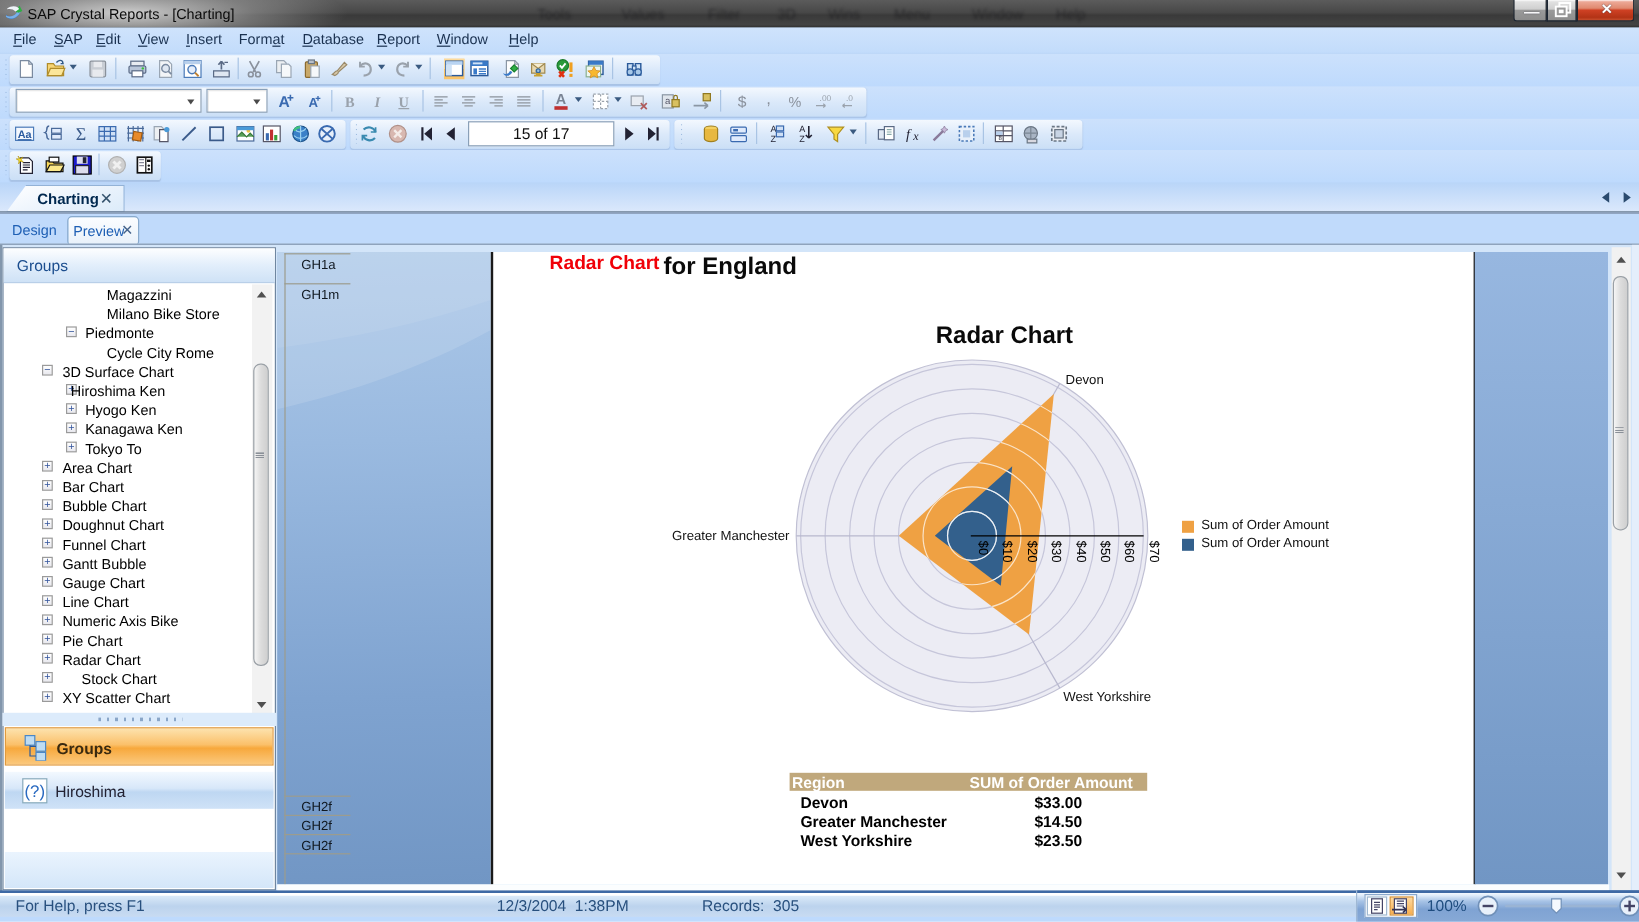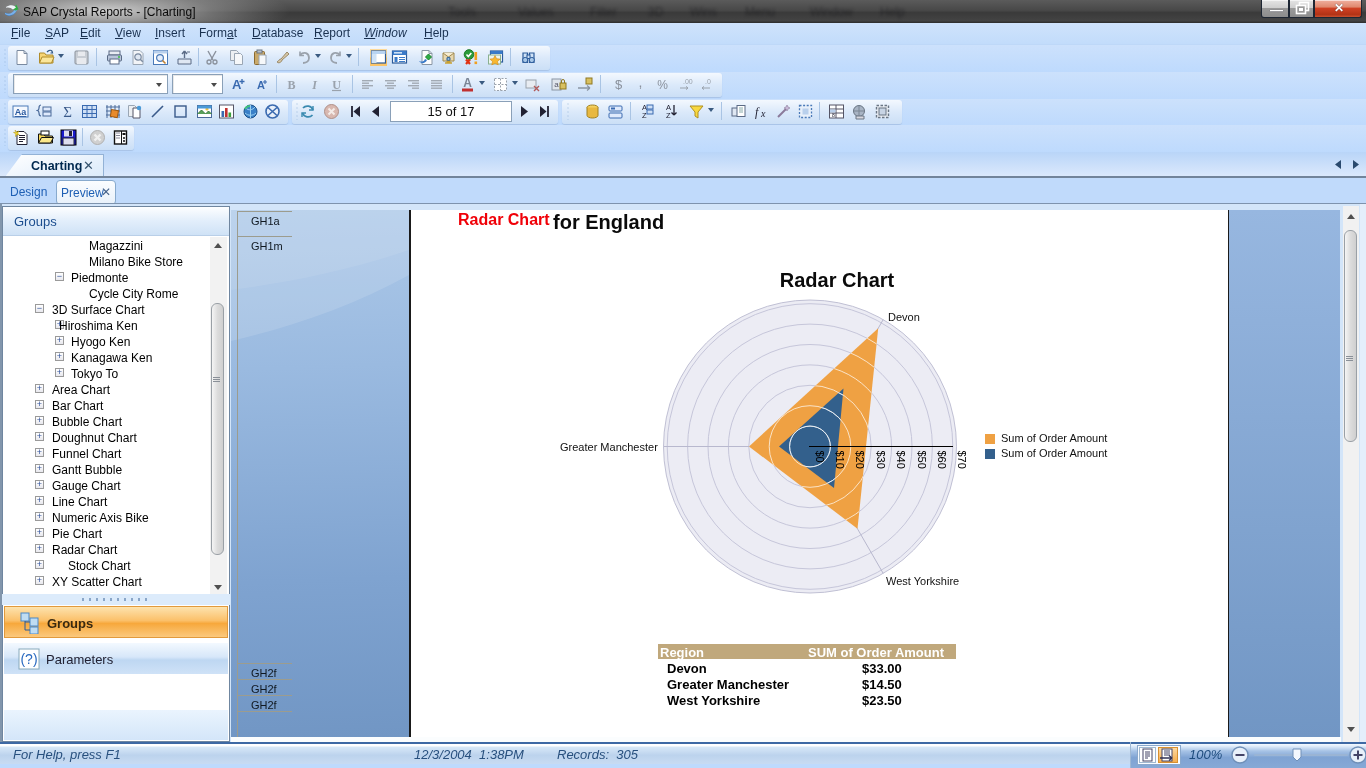--- a/index.html
+++ b/index.html
@@ -141,21 +141,21 @@
 #rtable { position:absolute; left:247px; top:434px; width:298px; }
 #rthead { position:absolute; left:0; top:0; width:298px; height:15px; background:#c0a87c; }
 #rthead .c1 { position:absolute; left:2px; top:1px; color:#fff; font-weight:bold; font-size:13px; }
 #rthead .c2 { position:absolute; right:12px; top:1px; color:#fff; font-weight:bold; font-size:13px; }
 .rtrow { position:absolute; left:0px; width:298px; height:16px; font-size:13px; font-weight:bold; color:#000; }
 .rtrow .n { position:absolute; left:9px; }
 .rtrow .v { position:absolute; left:204px; }
 
 
 #statusbar { left:0; top:742px; width:1366px; height:22px;
-  background:linear-gradient(#3e69a4 0, #3e69a4 2px, #ffffff 2px, #ffffff 4px, #d8e8f8 5px, #bcd3ed 60%, #c8dbf2 100%); font-size:13px; color:#28507e;font-style:italic; }
+  background:linear-gradient(#3e69a4 0, #3e69a4 2px, #ffffff 2px, #ffffff 4px, #d8e8f8 5px, #bcd3ed 60%, #c8dbf2 100%); font-size:13px; color:#28507e; }
 #sb-right { position:absolute; left:1130px; top:0; width:236px; height:26px;
   background:linear-gradient(#3e69a4 0, #3e69a4 2px, #f4f9ff 2px, #e2eefb 4px, #a7c3e6 9px, #7fa3d3 60%, #87a9d6 100%); border-left:1px solid #9fb8d4; }
 </style>
 </head>
 <body>
 <div id="app">
 
 <div id="titlebar" class="abs">
   <div id="titleglow" class="abs"></div>
   <div id="tbicon" class="abs">
@@ -194,21 +194,21 @@
 
 <div id="menubar" class="abs">
   <span class="mitem" style="left:11px;"><u>F</u>ile</span>
   <span class="mitem" style="left:45px;"><u>S</u>AP</span>
   <span class="mitem" style="left:80px;"><u>E</u>dit</span>
   <span class="mitem" style="left:115px;"><u>V</u>iew</span>
   <span class="mitem" style="left:155px;"><u>I</u>nsert</span>
   <span class="mitem" style="left:199px;">Form<u>a</u>t</span>
   <span class="mitem" style="left:252px;"><u>D</u>atabase</span>
   <span class="mitem" style="left:314px;"><u>R</u>eport</span>
-  <span class="mitem" style="left:364px;font-style:italic;"><u>W</u>indow</span>
+  <span class="mitem" style="left:364px;"><u>W</u>indow</span>
   <span class="mitem" style="left:424px;"><u>H</u>elp</span>
 </div>
 
 <div id="tb1" class="tbrow abs">
   <div class="chunk" style="left:8px; width:542px;"></div>
   <div class="grip"></div>
   <div id="tb1icons">
         <span class="ic" style="left:14px;">
           <svg viewBox="0 0 17 17" style="width:17px;height:17px;">
             <path d="M3 1.5 h7 l3 3 v11 h-10 z" fill="#fdfdfd" stroke="#7a8aa0"></path>
@@ -889,21 +889,21 @@
       <rect x="11" y="15" width="8" height="7" fill="#bfdcf2" stroke="#4a88c8"></rect>
       <path d="M6 9 L6 18 L11 18 M6 10 L11 10" stroke="#2a5a9a" fill="none"></path>
     </svg>
     <span>Groups</span>
   </div>
   <div class="navbtn" id="nb-params">
     <svg style="position:absolute;left:14px;top:5px;" width="22" height="22" viewBox="0 0 22 22">
       <rect x="1" y="1" width="20" height="20" fill="#fff" stroke="#8ab"></rect>
       <text x="11" y="16" text-anchor="middle" font-size="14" fill="#2a6ac0">(?)</text>
     </svg>
-    <span>Parameters</span>
+    <span>Hiroshima</span>
   </div>
   <div id="nb-rest"></div>
 
   <div id="strip">
     <svg id="stripshine2" style="position:absolute;left:0;top:0;" width="178" height="532" viewBox="0 0 178 532">
       <path d="M0,0 L178,0 L178,65 C120,97 60,117 0,131 Z" fill="rgba(255,255,255,0.13)"></path>
       <path d="M0,0 L178,0 L178,40 C120,60 60,72 0,80 Z" fill="rgba(255,255,255,0.08)"></path>
     </svg>
   </div>
   <div id="ghcells">
@@ -1006,21 +1006,21 @@
     <div class="sbarr" style="top:8px; border-left:4px solid transparent; border-right:4px solid transparent; border-bottom:5px solid #505050; left:4px;"></div>
     <div class="sbthumb" style="top:24px; height:212px;"></div>
     <div class="gripline" style="top:150px;"></div>
     <div class="sbarr" style="top:521px; border-left:4px solid transparent; border-right:4px solid transparent; border-top:5px solid #505050; left:4px;"></div>
 </div>
 </div>
 
 <div id="statusbar" class="abs">
   <span class="abs" style="left:13px; top:5px;">For Help, press F1</span>
   <span class="abs" style="left:414px; top:5px;">12/3/2004&nbsp;&nbsp;1:38PM</span>
-  <span class="abs" style="left:557px; top:5px;">Records:&nbsp; 305</span>
+  <span class="abs" style="left:585px; top:5px;">Records:&nbsp; 305</span>
   <div id="sb-right">
     <div style="position:absolute; left:6px; top:3px; width:44px; height:20px; background:#f8fbff; border:1px solid #8aa8cc;"></div>
     <div style="position:absolute; left:8px; top:5px; width:17px; height:16px; background:#fff; border:1px solid #a0b8d0;">
       <svg width="15" height="14" viewBox="0 0 15 14">
             <rect x="3" y="1" width="9" height="12" fill="#fff" stroke="#446"></rect>
             <path d="M5 4h5M5 6h5M5 8h5M5 10h3" stroke="#446" stroke-width="1"></path>
           </svg>
     </div>
     <div style="position:absolute; left:27px; top:5px; width:20px; height:16px; background:linear-gradient(#fdd9a0,#f7ae4e); border:1px solid #d89030;">
       <svg width="18" height="14" viewBox="0 0 18 14">

